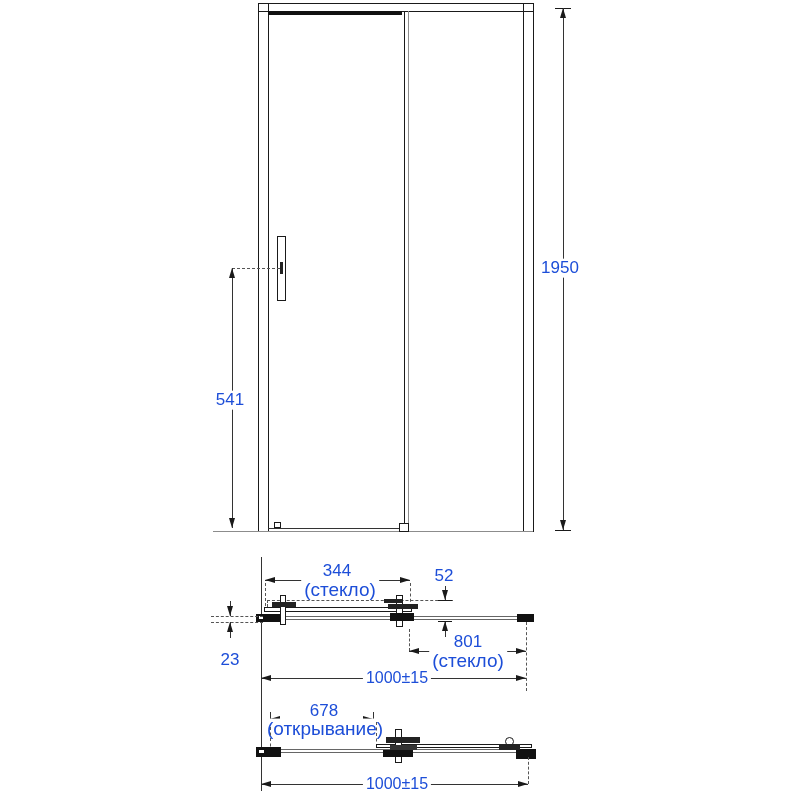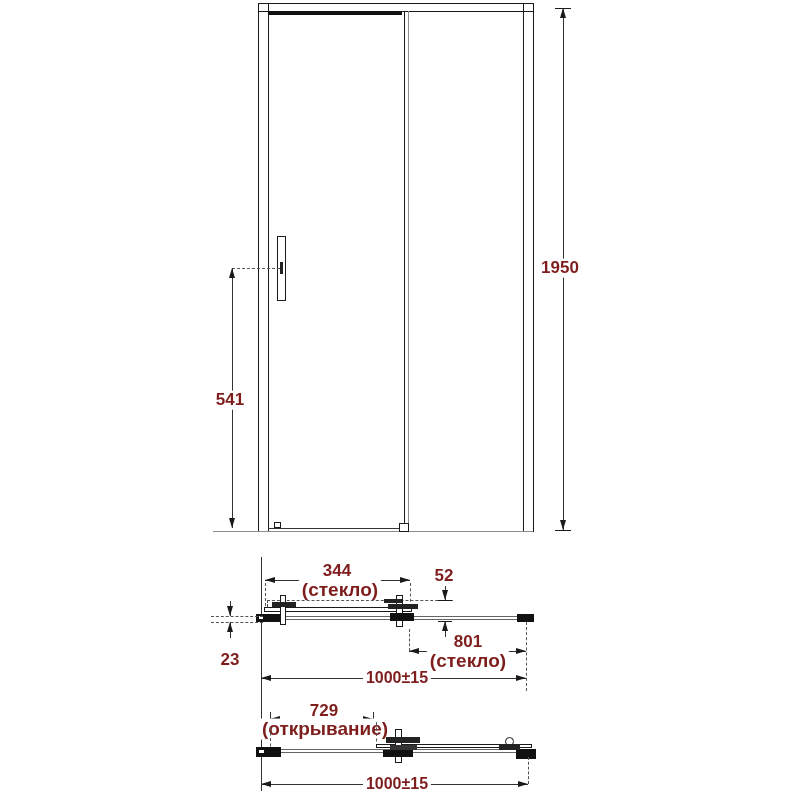--- a/index.html
+++ b/index.html
@@ -19,21 +19,21 @@
   .fill{position:absolute;background:#111;}
   .fill.mid{background:#222;}
   .circle{position:absolute;border:1px solid #1a1a1a;border-radius:50%;background:#fff;box-sizing:border-box;}
   
   .au{position:absolute;width:0;height:0;border-left:3.5px solid transparent;border-right:3.5px solid transparent;border-bottom:10px solid #1a1a1a;}
   .ad{position:absolute;width:0;height:0;border-left:3.5px solid transparent;border-right:3.5px solid transparent;border-top:10px solid #1a1a1a;}
   .al{position:absolute;width:0;height:0;border-top:3.5px solid transparent;border-bottom:3.5px solid transparent;border-right:10px solid #1a1a1a;}
   .ar{position:absolute;width:0;height:0;border-top:3.5px solid transparent;border-bottom:3.5px solid transparent;border-left:10px solid #1a1a1a;}
   
   .lbl{position:absolute;transform:translate(-50%,-50%);background:#fff;padding:0 3px;
-       font-size:17px;line-height:1.1;white-space:nowrap;color:#7f1d1d;font-weight:bold;}
+       font-size:17px;line-height:1.1;white-space:nowrap;color:#1d4ed8;}
   .lbl.sub{font-size:19px;}
   .lbl.w{font-size:16px;}
 </style>
 </head>
 <body>
 
 <div id="canvas">
 
   <div>
 
@@ -130,21 +130,21 @@
     <div class="lbl w" style="left:397px;top:678px;">1000±15</div>
   </div>
 
   <div>
 
     <div class="vl thin" style="left:270px;top:712px;height:15px;"></div>
     <div class="vl thin" style="left:373px;top:712px;height:15px;"></div>
     <div class="hl thin" style="left:270px;top:719px;width:103px;"></div>
     <div class="al" style="left:270px;top:715.5px;"></div>
     <div class="ar" style="left:363px;top:715.5px;"></div>
-    <div class="lbl" style="left:324px;top:711px;">729</div>
+    <div class="lbl" style="left:324px;top:711px;">678</div>
     <div class="lbl sub" style="left:325px;top:729px;">(открывание)</div>
     <div class="vl dash" style="left:270px;top:727px;height:25px;"></div>
     <div class="vl dash" style="left:376px;top:722px;height:25px;"></div>
 
     <div class="rect gray" style="left:268px;top:749px;width:254px;height:4px;"></div>
     <div class="rect" style="left:376px;top:743.5px;width:156px;height:4.5px;"></div>
 
     <div class="fill" style="left:256px;top:746.5px;width:25px;height:10px;"></div>
     <div class="fill" style="left:259px;top:749.5px;width:5px;height:3px;background:#fff;"></div>
     <div class="fill" style="left:516px;top:748.5px;width:20px;height:10px;"></div>

